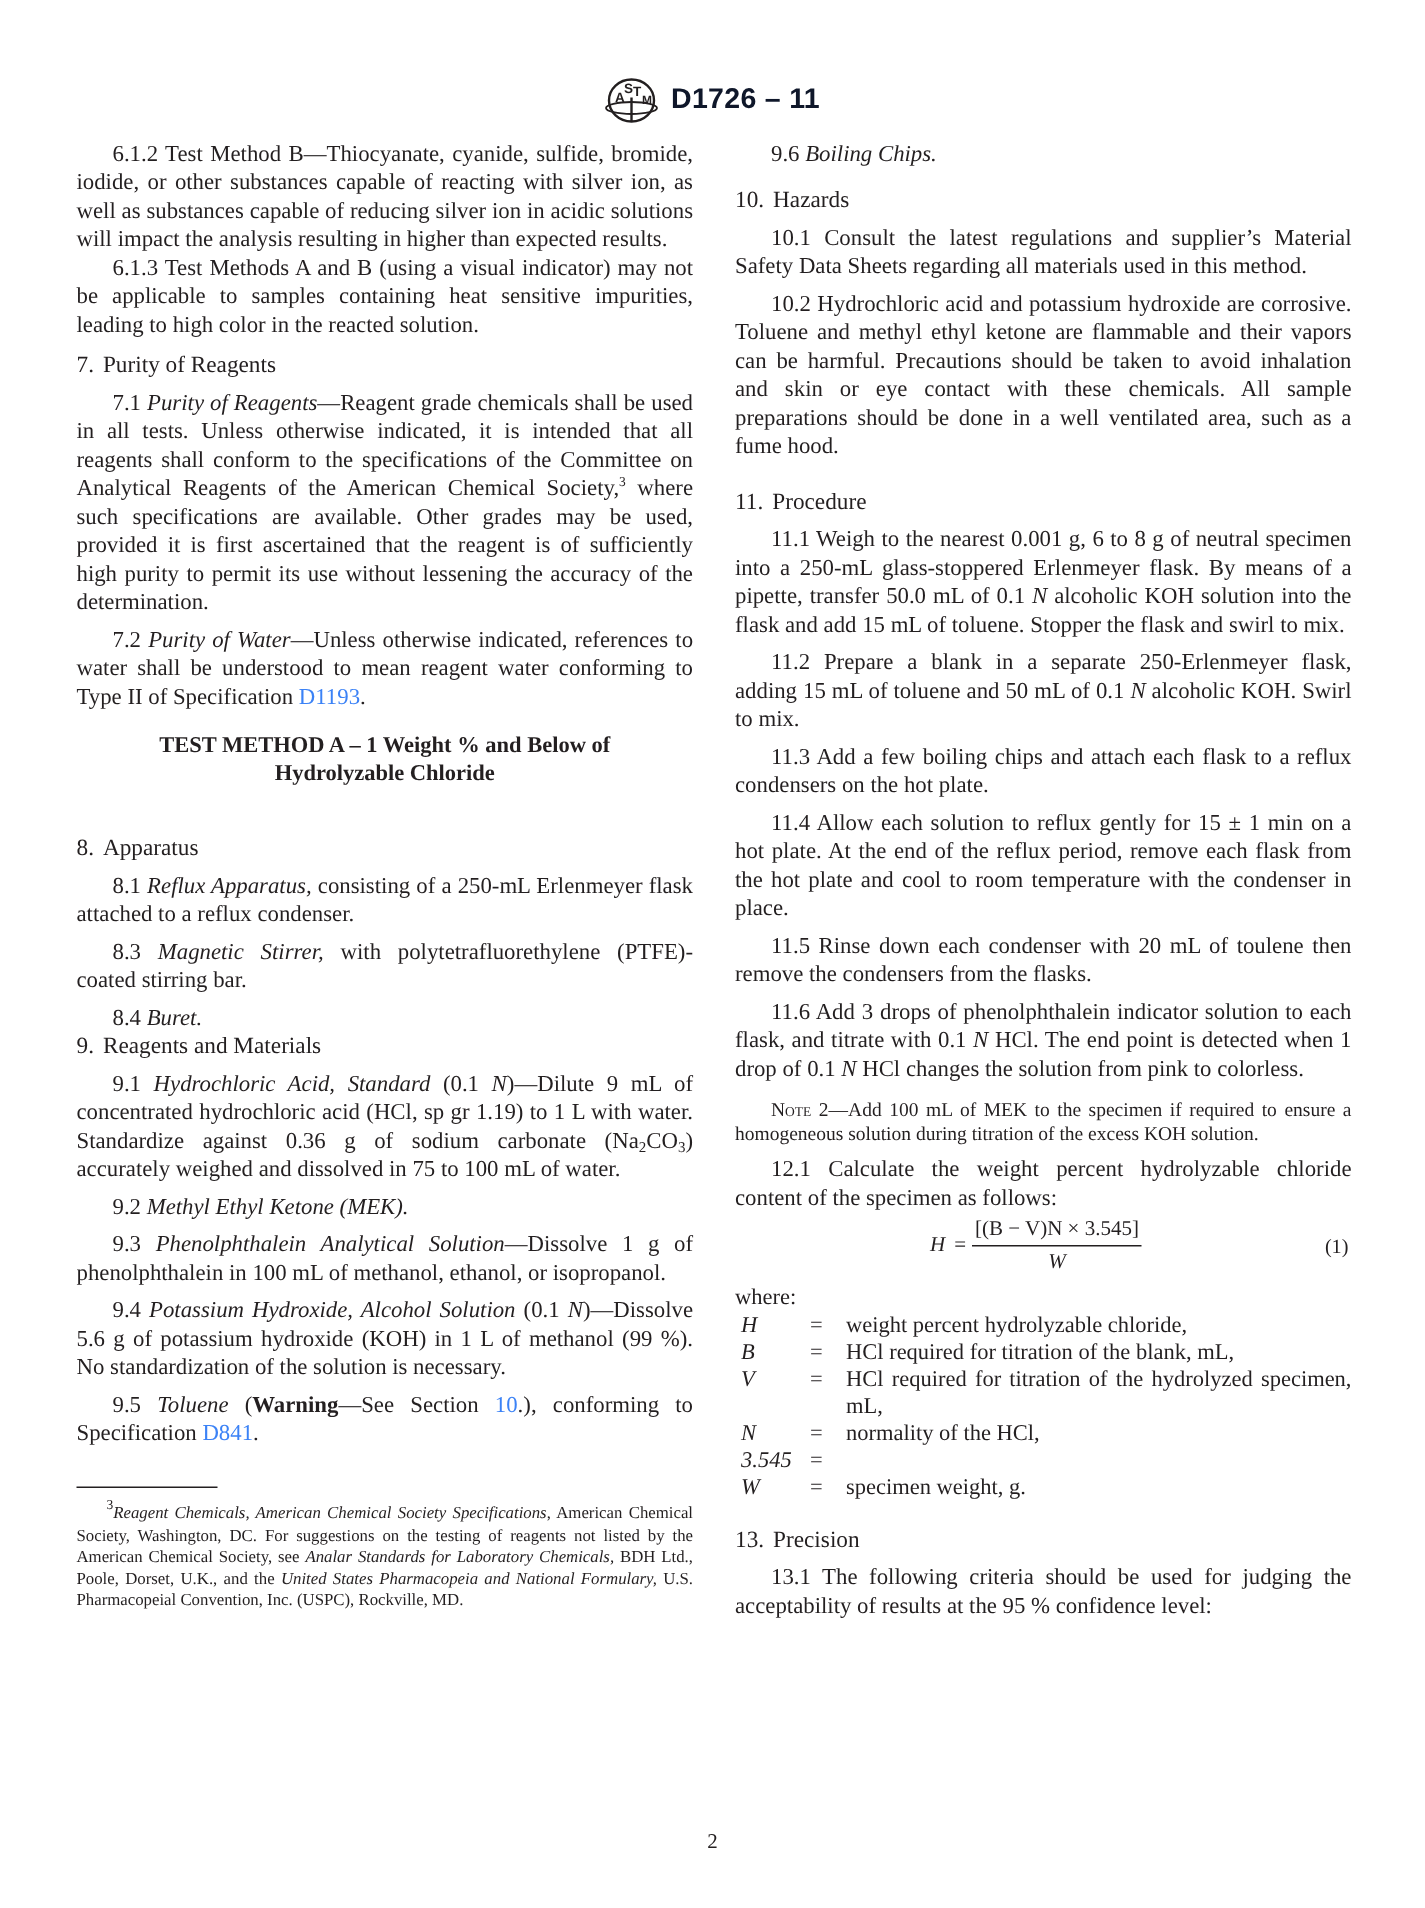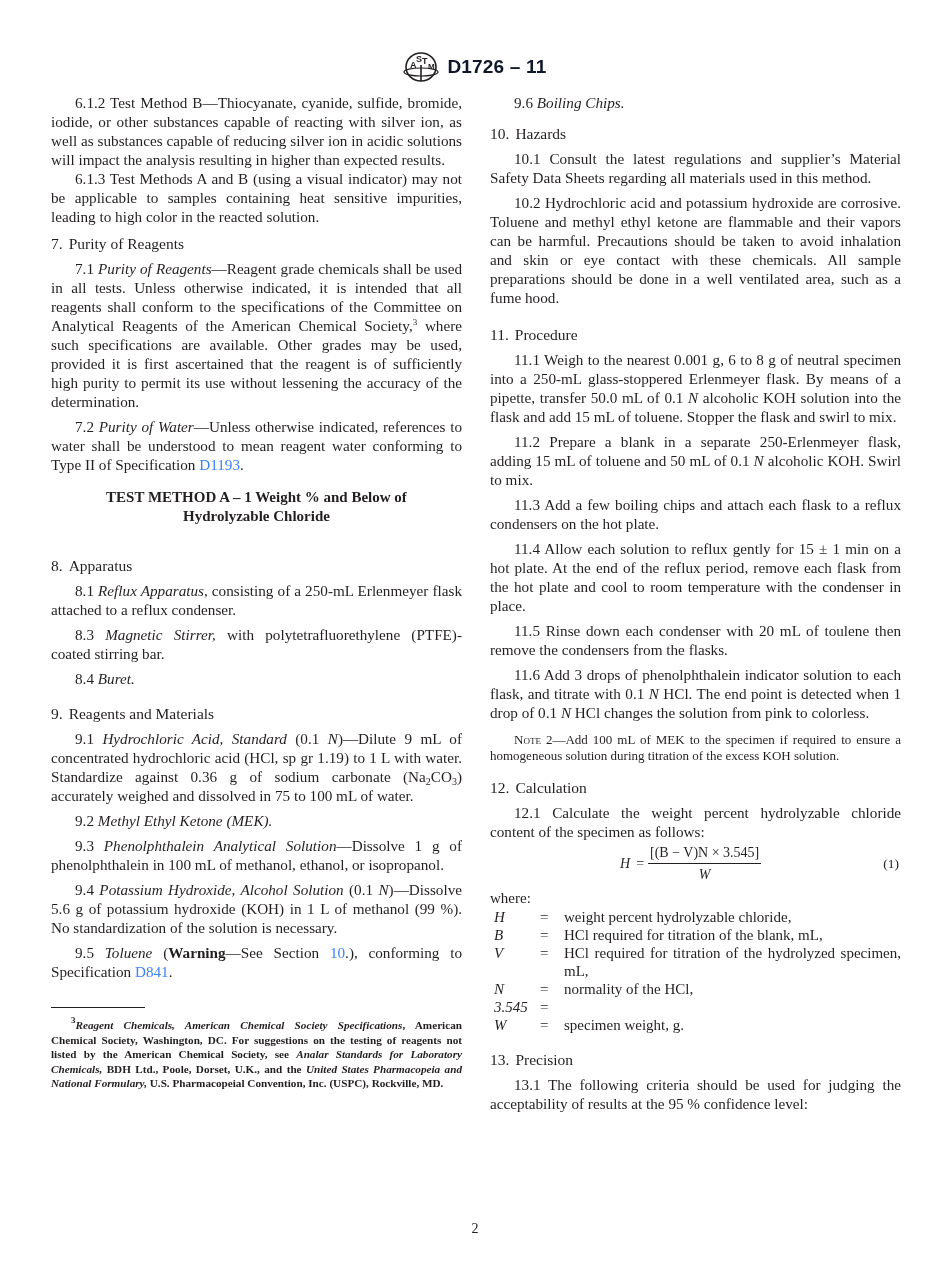--- a/index.html
+++ b/index.html
@@ -25,21 +25,21 @@
   .h2 { font-weight: normal; font-size: 15.5px; margin: 0; text-indent: 0; }
   .h2 .num { margin-right: 6px; }
   .center-head { text-align: center; font-weight: bold; font-size: 15px; text-indent: 0; line-height: 19px; }
   em { font-style: italic; }
   .link { color: #3b82f6; }
   sup { font-size: 9px; line-height: 0; vertical-align: 6px; }
   sub { font-size: 10px; line-height: 0; vertical-align: -3px; }
   .note { font-size: 13px; line-height: 16px; text-indent: 24px; text-align: justify; }
   .smallcaps { font-variant: small-caps; }
   .footnote-rule { width: 94px; height: 1px; background: #231f20; margin: 0; }
-  .footnote { font-size: 11.2px; line-height: 14.5px; text-align: justify; text-indent: 20px; font-weight: bold; }
+  .footnote { font-size: 11.2px; line-height: 14.5px; text-align: justify; text-indent: 20px; }
   .equation { display: flex; align-items: center; height: 44px; position: relative; }
   .eq-body { position: absolute; left: 130px; display: flex; align-items: center; font-size: 14px; }
   .eq-lhs { font-style: italic; margin-right: 6px; }
   .frac { display: inline-flex; flex-direction: column; align-items: center; margin-left: 4px; }
   .frac .numr { border-bottom: 1px solid #231f20; padding: 0 2px 1px; }
   .frac .den { font-style: italic; padding-top: 1px; }
   .eq-num { position: absolute; right: 2px; font-size: 13.5px; }
   .defs { margin-left: 4px; }
   .def-row { display: flex; font-size: 15px; line-height: 18px; }
   .def-sym { width: 46px; font-style: italic; }
@@ -74,21 +74,21 @@
   <div style="margin-top:14px;">
     <div class="center-head">TEST METHOD A – 1 Weight % and Below of</div>
     <div class="center-head">Hydrolyzable Chloride</div>
   </div>
 
   <h3 class="h2" style="margin-top:30px;"><span class="num">8.</span><span>Apparatus</span></h3>
   <p class="gap"><span>8.1</span> <em>Reflux Apparatus,</em><span> consisting of a 250-mL Erlenmeyer flask attached to a reflux condenser.</span></p>
   <p class="gap"><span>8.3</span> <em>Magnetic Stirrer,</em><span> with polytetrafluorethylene (PTFE)-coated stirring bar.</span></p>
   <p class="gap"><span>8.4</span> <em>Buret.</em></p>
 
-  <h3 class="h2" style="margin-top:16px;"><span class="num">9.</span><span>Reagents and Materials</span></h3>
+  <h3 class="h2" style="margin-top:0;"><span class="num">9.</span><span>Reagents and Materials</span></h3>
   <p class="gap"><span>9.1</span> <em>Hydrochloric Acid, Standard</em><span> (0.1 </span><em>N</em><span>)—Dilute 9 mL of concentrated hydrochloric acid (HCl, sp gr 1.19) to 1 L with water. Standardize against 0.36 g of sodium carbonate (Na</span><sub>2</sub><span>CO</span><sub>3</sub><span>) accurately weighed and dissolved in 75 to 100 mL of water.</span></p>
   <p class="gap"><span>9.2</span> <em>Methyl Ethyl Ketone (MEK).</em></p>
   <p class="gap"><span>9.3</span> <em>Phenolphthalein Analytical Solution</em><span>—Dissolve 1 g of phenolphthalein in 100 mL of methanol, ethanol, or isopropanol.</span></p>
   <p class="gap"><span>9.4</span> <em>Potassium Hydroxide, Alcohol Solution</em><span> (0.1 </span><em>N</em><span>)—Dissolve 5.6 g of potassium hydroxide (KOH) in 1 L of methanol (99 %). No standardization of the solution is necessary.</span></p>
   <p class="gap"><span>9.5</span> <em>Toluene</em><span> (</span><b>Warning</b><span>—See Section </span><span class="link">10</span><span>.), conforming to Specification </span><span class="link">D841</span><span>.</span></p>
 
   <div class="footnote-rule" style="margin-top:26px;"></div>
   <p class="footnote" style="margin-top:10px;"><sup>3</sup><em>Reagent Chemicals, American Chemical Society Specifications</em><span>, American Chemical Society, Washington, DC. For suggestions on the testing of reagents not listed by the American Chemical Society, see </span><em>Analar Standards for Laboratory Chemicals,</em><span> BDH Ltd., Poole, Dorset, U.K., and the </span><em>United States Pharmacopeia and National Formulary,</em><span> U.S. Pharmacopeial Convention, Inc. (USPC), Rockville, MD.</span></p>
 </div>
 
@@ -101,21 +101,20 @@
 
   <h3 class="h2" style="margin-top:18px;"><span class="num">11.</span><span>Procedure</span></h3>
   <p class="gap"><span>11.1</span> <span>Weigh to the nearest 0.001 g, 6 to 8 g of neutral specimen into a 250-mL glass-stoppered Erlenmeyer flask. By means of a pipette, transfer 50.0 mL of 0.1 </span><em>N</em><span> alcoholic KOH solution into the flask and add 15 mL of toluene. Stopper the flask and swirl to mix.</span></p>
   <p class="gap"><span>11.2</span> <span>Prepare a blank in a separate 250-Erlenmeyer flask, adding 15 mL of toluene and 50 mL of 0.1 </span><em>N</em><span> alcoholic KOH. Swirl to mix.</span></p>
   <p class="gap"><span>11.3</span> <span>Add a few boiling chips and attach each flask to a reflux condensers on the hot plate.</span></p>
   <p class="gap"><span>11.4</span> <span>Allow each solution to reflux gently for 15 ± 1 min on a hot plate. At the end of the reflux period, remove each flask from the hot plate and cool to room temperature with the condenser in place.</span></p>
   <p class="gap"><span>11.5</span> <span>Rinse down each condenser with 20 mL of toulene then remove the condensers from the flasks.</span></p>
   <p class="gap"><span>11.6</span> <span>Add 3 drops of phenolphthalein indicator solution to each flask, and titrate with 0.1 </span><em>N</em><span> HCl. The end point is detected when 1 drop of 0.1 </span><em>N</em><span> HCl changes the solution from pink to colorless.</span></p>
   <p class="note" style="margin-top:10px;"><span class="smallcaps">Note 2</span><span>—Add 100 mL of MEK to the specimen if required to ensure a homogeneous solution during titration of the excess KOH solution.</span></p>
 
-  <h3 class="h2" style="margin-top:14px;"><span class="num">12.</span><span>Calculation</span></h3>
   <p class="gap"><span>12.1</span> <span>Calculate the weight percent hydrolyzable chloride content of the specimen as follows:</span></p>
 
   <div class="equation">
     <div class="eq-body">
       <span class="eq-lhs">H</span>
       <span>=</span>
       <span class="frac">
         <span class="numr">[(B − V)N × 3.545]</span>
         <span class="den">W</span>
       </span>

